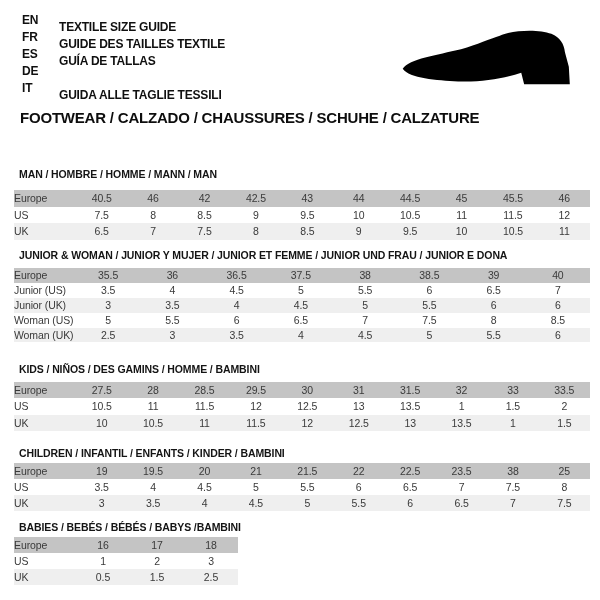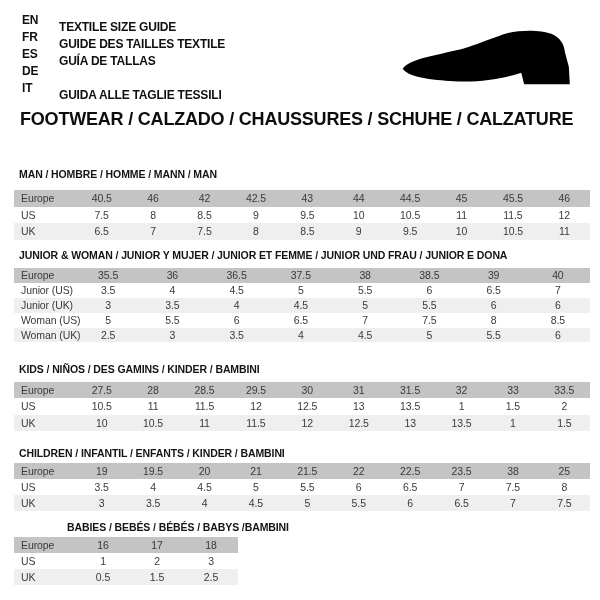--- a/index.html
+++ b/index.html
@@ -8,34 +8,34 @@
     font-family:"Liberation Sans", sans-serif;color:#222;
   }
   
   #lang-list{position:absolute;left:22px;top:11px;}
   .lang-row{display:flex;height:17.2px;align-items:center;font-weight:bold;font-size:12px;color:#101010;letter-spacing:-0.2px;}
   .lang-code{width:37px;}
   .lang-label{white-space:nowrap;margin-top:14px;}
   
   #shoe-wrap{position:absolute;left:396px;top:28px;width:198px;height:68px;}
   
-  #cat-heading{position:absolute;left:20px;top:109px;font-size:18px;font-weight:bold;color:#0d0d0d;letter-spacing:-0.2px;white-space:nowrap;}
+  #cat-heading{position:absolute;left:20px;top:109px;font-size:15px;font-weight:bold;color:#0d0d0d;letter-spacing:-0.2px;white-space:nowrap;}
   
   .section-title{position:absolute;left:19px;font-size:10.5px;font-weight:bold;color:#141414;letter-spacing:-0.1px;white-space:nowrap;}
   .stable{position:absolute;left:14px;width:576px;}
   .trow{display:flex;align-items:center;font-size:10.5px;color:#3a3a3a;letter-spacing:-0.1px;}
   .trow.hdr{background:#c4c4c4;}
   .trow:not(.hdr):nth-child(odd){background:#efefef;}
-  .label-cell{width:62px;padding-left:7px;box-sizing:border-box;white-space:nowrap;}
+  .label-cell{width:62px;box-sizing:border-box;white-space:nowrap;}
   .num-cell{flex:1;text-align:center;}
   .s0 .section-title{top:168px;} .s0 .stable{top:190px;} .s0 .trow{height:16.6px;}
   .s1 .section-title{top:249px;} .s1 .stable{top:268px;} .s1 .trow{height:14.9px;}
   .s2 .section-title{top:363px;} .s2 .stable{top:382px;} .s2 .trow{height:16.3px;}
   .s3 .section-title{top:447px;} .s3 .stable{top:463px;} .s3 .trow{height:16px;}
-  .s4 .section-title{top:521px;margin-left:48px;} .s4 .stable{top:537px;width:224px;} .s4 .trow{height:16px;}
+  .s4 .section-title{top:521px;} .s4 .stable{top:537px;width:224px;} .s4 .trow{height:16px;}
 </style>
 </head>
 <body>
 
 <div id="lang-list">
     <div class="lang-row">
       <span class="lang-code">EN</span>
       <span class="lang-label">TEXTILE SIZE GUIDE</span>
     </div>
     <div class="lang-row">
@@ -172,21 +172,21 @@
           <div class="num-cell">3.5</div>
           <div class="num-cell">4</div>
           <div class="num-cell">4.5</div>
           <div class="num-cell">5</div>
           <div class="num-cell">5.5</div>
           <div class="num-cell">6</div>
         </div>
       </div>
     </div>
     <div class="s2">
-      <div class="section-title">KIDS / NIÑOS / DES GAMINS / KINDER / BAMBINI</div>
+      <div class="section-title">KIDS / NIÑOS / DES GAMINS / HOMME / BAMBINI</div>
       <div class="stable">
         <div class="trow hdr">
           <div class="label-cell">Europe</div>
           <div class="num-cell">27.5</div>
           <div class="num-cell">28</div>
           <div class="num-cell">28.5</div>
           <div class="num-cell">29.5</div>
           <div class="num-cell">30</div>
           <div class="num-cell">31</div>
           <div class="num-cell">31.5</div>

